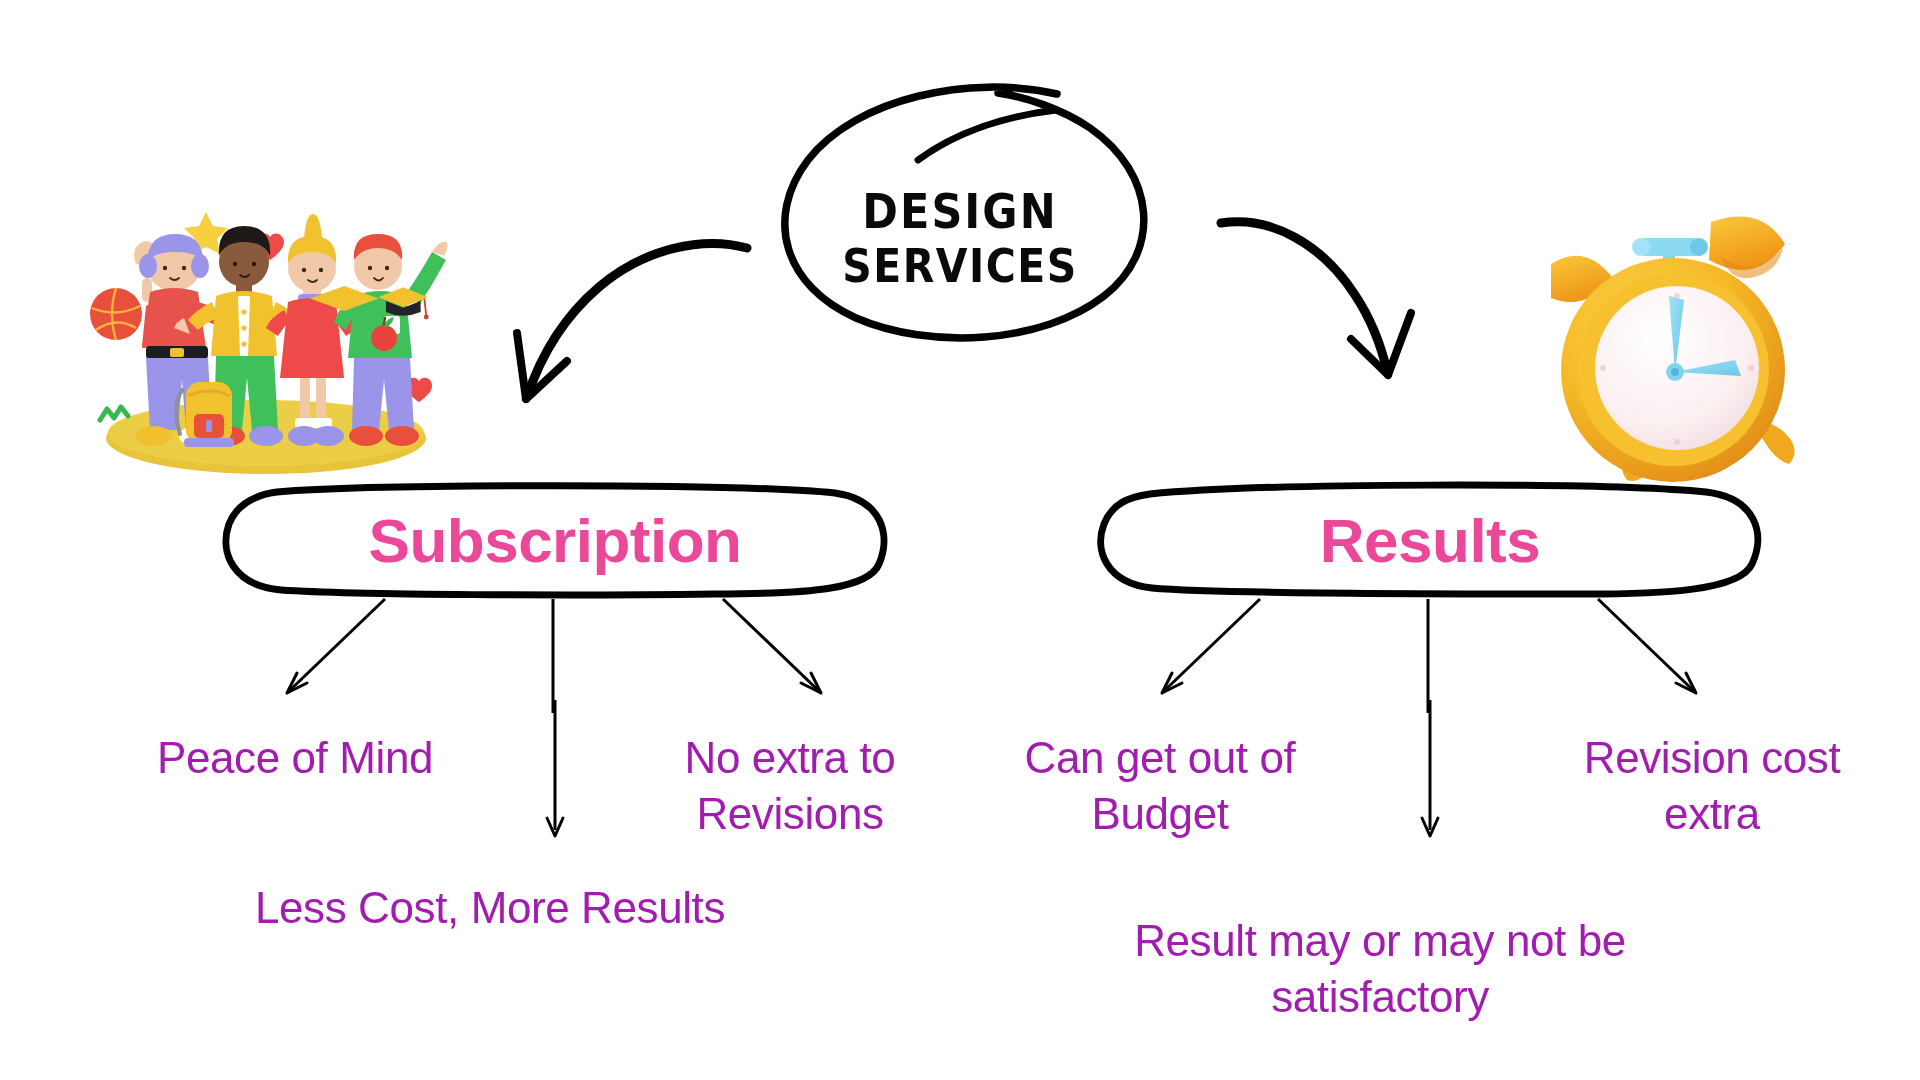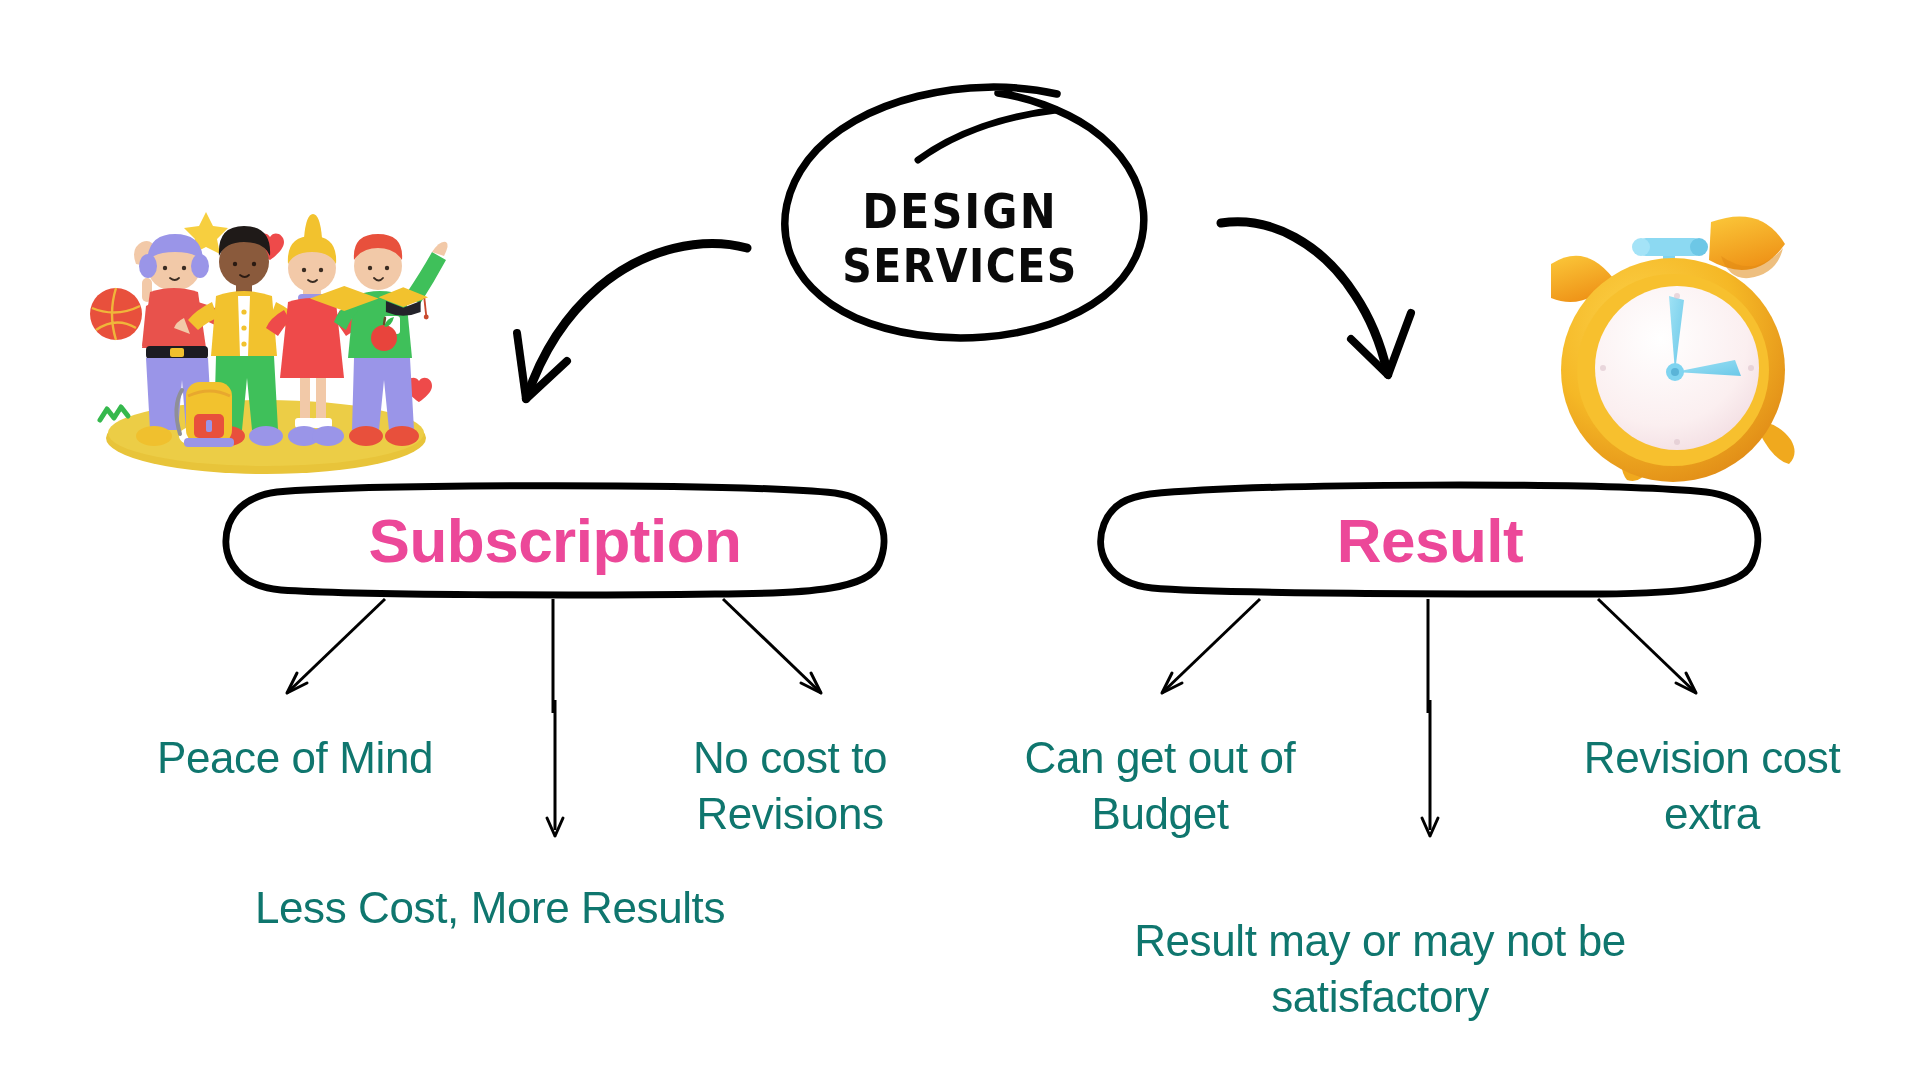--- a/index.html
+++ b/index.html
@@ -72,21 +72,21 @@
   .stem-sub  { left:535px;  top:700px; }
   .stem-hour { left:1410px; top:700px; }
 
   
   .leaf {
     position:absolute;
     font-family:"Liberation Sans", sans-serif;
     font-weight:400;
     font-size:44px;
     line-height:1.28;
-    color:#0f766e;
+    color:#a21caf;
     text-align:center;
     letter-spacing:-0.4px;
   }
   .leaf-l1 { left:95px;  top:730px;  width:400px; }
   .leaf-l2 { left:620px; top:730px;  width:340px; }
   .leaf-l3 { left:170px; top:880px;  width:640px; }
 
   .leaf-r1 { left:980px;  top:730px;  width:360px; }
   .leaf-r2 { left:1522px; top:730px;  width:380px; }
   .leaf-r3 { left:1050px; top:880px;  width:660px;margin-top:33px; }
@@ -315,21 +315,21 @@
   <div class="pill pill-hour">
     <svg class="pill-outline" viewBox="0 0 680 120" xmlns="http://www.w3.org/2000/svg">
       <path d="M 60 14
                C 170 3, 510 2, 616 12
                C 666 18, 676 54, 662 84
                C 650 110, 580 115, 470 114
                C 340 114, 130 114, 62 108
                C 16 103, 4 70, 14 44
                C 22 24, 38 17, 60 14 Z" fill="#ffffff" stroke="#000" stroke-width="7" stroke-linejoin="round"></path>
     </svg>
-    <div class="pill-label">Result</div>
+    <div class="pill-label">Results</div>
   </div>
 
   <div class="branches branch-hour">
     <svg viewBox="0 0 680 120" xmlns="http://www.w3.org/2000/svg">
       <path d="M 170 4 L 72 98" fill="none" stroke="#000" stroke-width="3"></path>
       <path d="M 72 98 L 92 88 M 72 98 L 82 78" fill="none" stroke="#000" stroke-width="3" stroke-linecap="round"></path>
       <path d="M 338 4 L 338 118" fill="none" stroke="#000" stroke-width="3"></path>
       <path d="M 508 4 L 606 98" fill="none" stroke="#000" stroke-width="3"></path>
       <path d="M 606 98 L 586 88 M 606 98 L 596 78" fill="none" stroke="#000" stroke-width="3" stroke-linecap="round"></path>
     </svg>
@@ -338,21 +338,21 @@
     <svg viewBox="0 0 40 140" xmlns="http://www.w3.org/2000/svg">
       <path d="M 20 0 L 20 130" fill="none" stroke="#000" stroke-width="3"></path>
       <path d="M 20 136 L 12 118 M 20 136 L 28 118" fill="none" stroke="#000" stroke-width="3" stroke-linecap="round"></path>
     </svg>
   </div>
 
   <div class="leaf leaf-l1">
     <span>Peace of Mind</span>
   </div>
   <div class="leaf leaf-l2">
-    <span>No cost to</span><br>
+    <span>No extra to</span><br>
     <span>Revisions</span>
   </div>
   <div class="leaf leaf-r1">
     <span>Can get out of</span><br>
     <span>Budget</span>
   </div>
 
   <div class="leaf leaf-l3">
     <span>Less Cost, More Results</span>
   </div>

